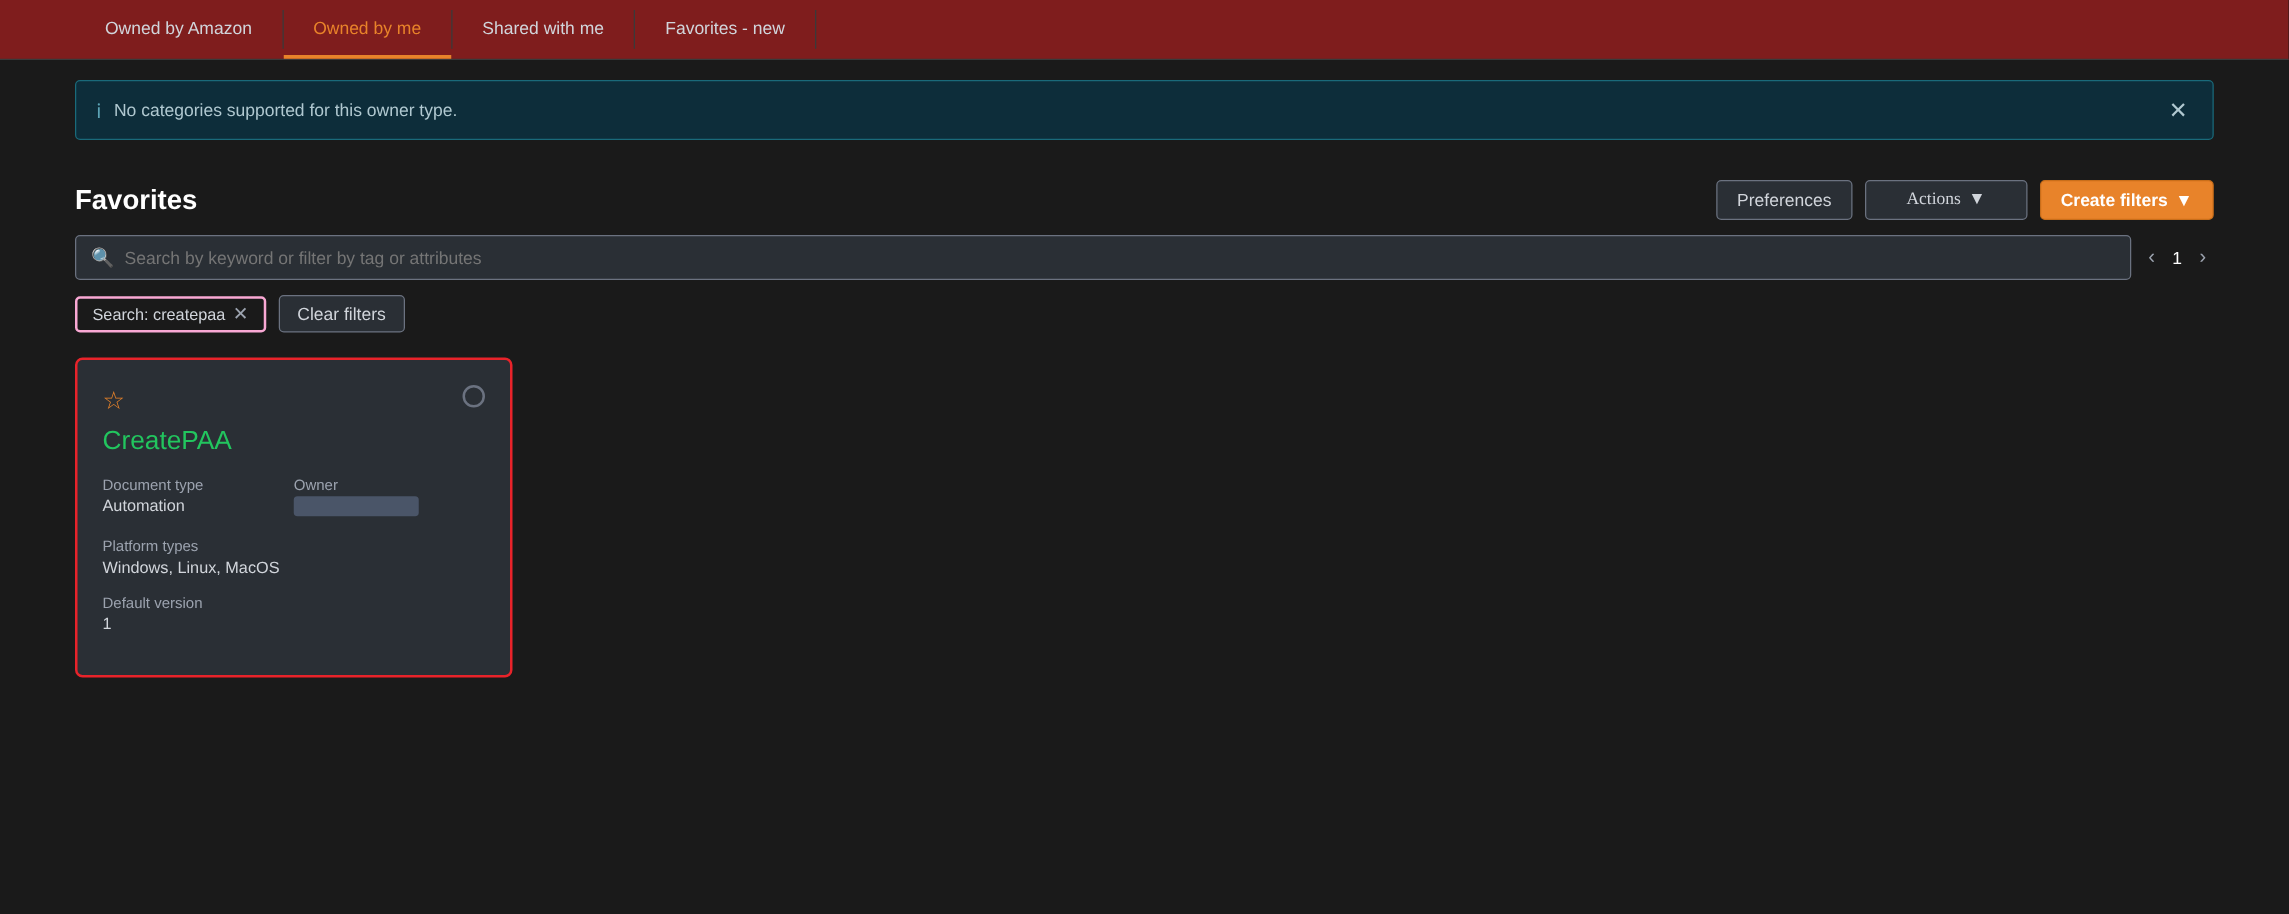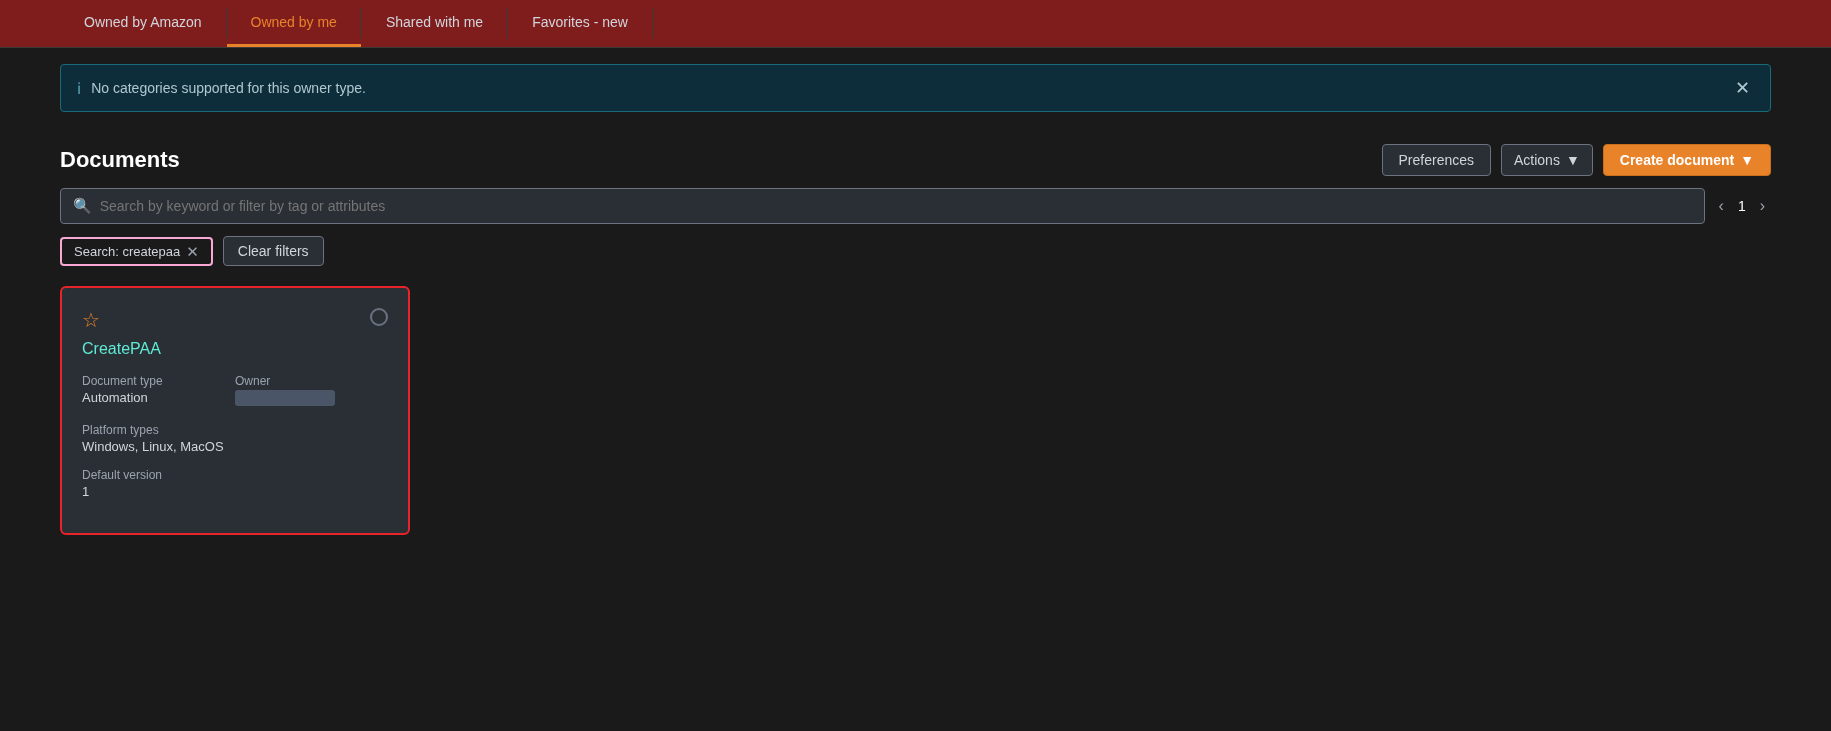--- a/index.html
+++ b/index.html
@@ -108,27 +108,28 @@
       padding: 7px 16px;
       border-radius: 4px;
       cursor: pointer;
       font-size: 14px;
     }
 
     .btn-actions {
       background: #2a2f35;
       border: 1px solid #6b7280;
       color: #d1d5db;
-      padding: 7px 12px;
+      padding: 7px 32px;
       border-radius: 4px;
       cursor: pointer;
       font-size: 14px;
       display: flex;
       align-items: center;
       gap: 6px;
+      font-family: Liberation Serif, serif;
     }
 
     .btn-create {
       background: #e8832a;
       border: 1px solid #c96e1a;
       color: #fff;
       padding: 7px 16px;
       border-radius: 4px;
       cursor: pointer;
       font-size: 14px;
@@ -248,22 +249,22 @@
       width: 18px;
       height: 18px;
       border-radius: 50%;
       border: 2px solid #6b7280;
       background: none;
       cursor: pointer;
       appearance: none;
     }
 
     .card-title {
-      color: #5eead4;
-      font-size: 16px;
+      color: #22c55e;
+      font-size: 21px;
       margin-bottom: 16px;
       cursor: pointer;
       text-decoration: none;
     }
 
     .card-meta {
       display: grid;
       grid-template-columns: 1fr 1fr;
       gap: 0;
     }
@@ -314,29 +315,29 @@
 
   <div class="info-banner">
     <div class="info-banner-left">
       <span class="info-icon">ℹ</span>
       <span class="info-text">No categories supported for this owner type.</span>
     </div>
     <button class="close-banner-btn">✕</button>
   </div>
 
   <div class="documents-header">
-    <span class="documents-title">Documents</span>
+    <span class="documents-title">Favorites</span>
     <div class="header-actions">
       <button class="btn-preferences">Preferences</button>
       <button class="btn-actions">
         <span>Actions</span>
         <span>▼</span>
       </button>
       <button class="btn-create">
-        <span>Create document</span>
+        <span>Create filters</span>
         <span>▼</span>
       </button>
     </div>
   </div>
 
   <div class="search-and-pagination">
     <div class="search-box">
       <span class="search-icon">🔍</span>
       <input class="search-input" type="text" placeholder="Search by keyword or filter by tag or attributes" style="">
     </div>

